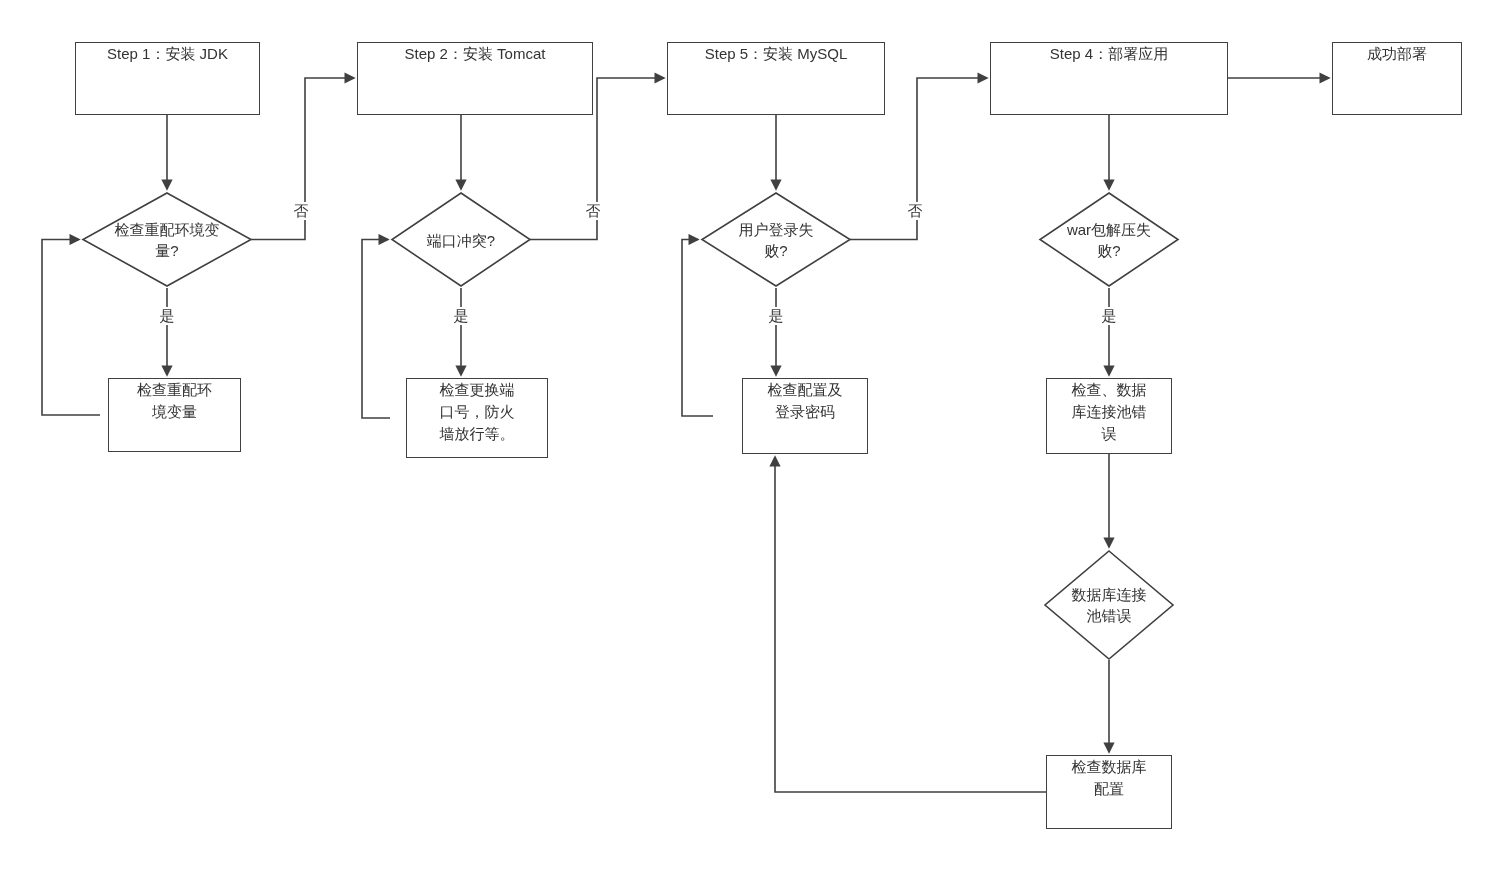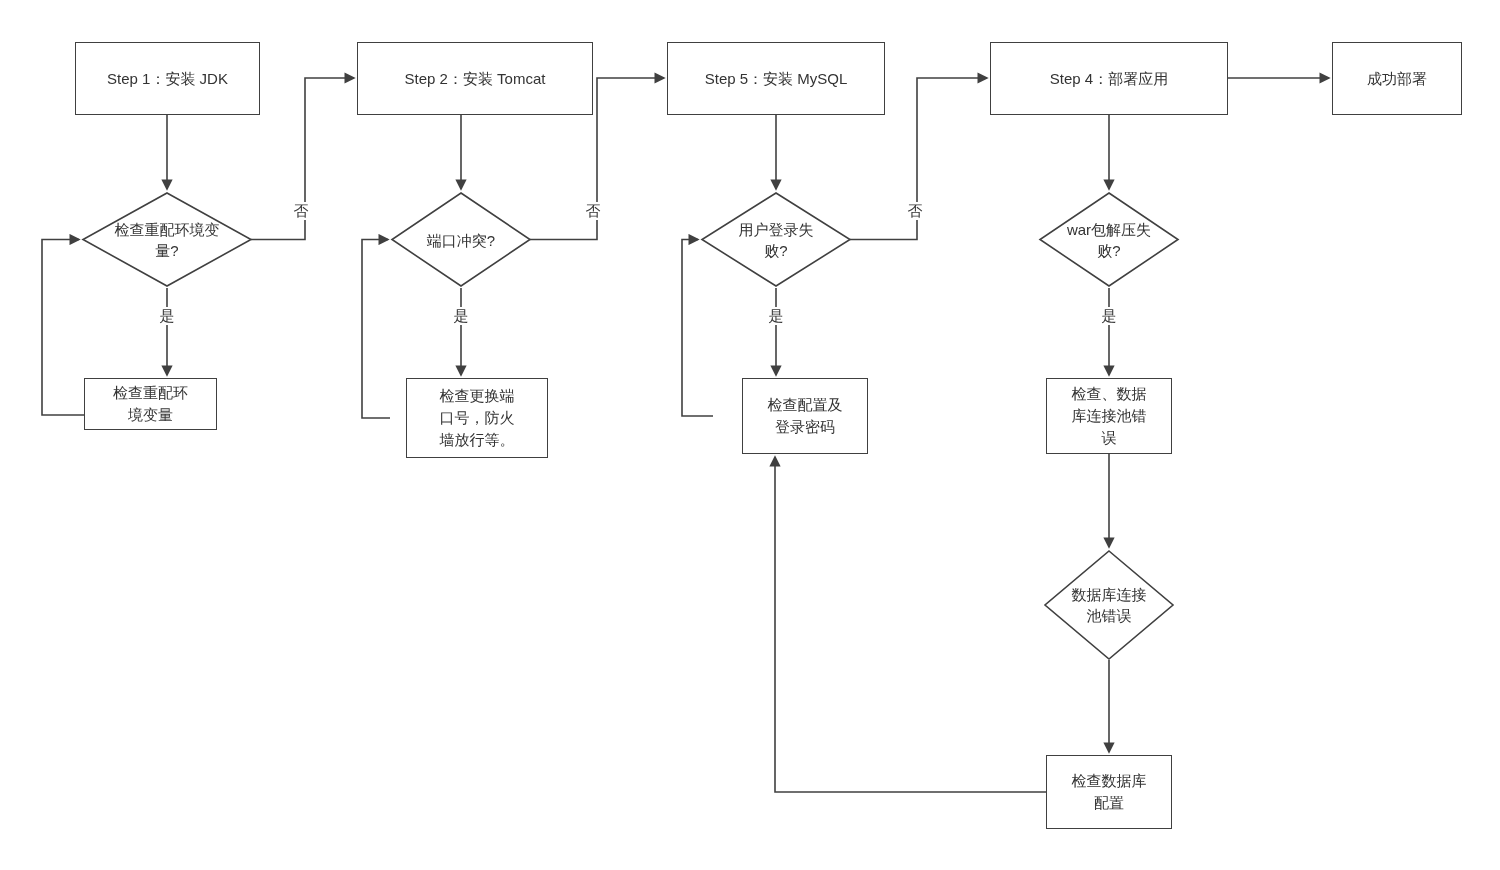--- a/index.html
+++ b/index.html
@@ -27,21 +27,21 @@
   }
   .edges marker path {
     fill: #404040;
   }
   .rect {
     position: absolute;
     box-sizing: border-box;
     border: 1.6px solid #404040;
     background: #ffffff;
     display: flex;
-    align-items: center;
+    align-items: flex-start;
     justify-content: center;
     text-align: center;
     font-size: 15px;
     line-height: 1.45;
   }
   .rect .rlabel {
     display: inline-block;
   }
   .diamond {
     position: absolute;
@@ -146,21 +146,21 @@
   </svg>
   <span class="dlabel" style="width:94px">war包解压失败?</span>
 </div>
 <div class="diamond" style="left:1044px;top:550px;width:130px;height:110px">
   <svg class="dshape" viewBox="0 0 130 110" preserveAspectRatio="none">
     <polygon points="65,1 129,55 65,109 1,55"></polygon>
   </svg>
   <span class="dlabel" style="width:80px">数据库连接池错误</span>
 </div>
 
-<div class="rect" style="left:84px;top:378px;width:133px;height:52px">
+<div class="rect" style="left:108px;top:378px;width:133px;height:74px">
   <span class="rlabel" style="max-width:80px">检查重配环境变量</span>
 </div>
 <div class="rect" style="left:406px;top:378px;width:142px;height:80px">
   <span class="rlabel" style="max-width:80px">检查更换端口号，防火墙放行等。</span>
 </div>
 <div class="rect" style="left:742px;top:378px;width:126px;height:76px">
   <span class="rlabel" style="max-width:80px">检查配置及登录密码</span>
 </div>
 <div class="rect" style="left:1046px;top:378px;width:126px;height:76px">
   <span class="rlabel" style="max-width:84px">检查、数据库连接池错误</span>

